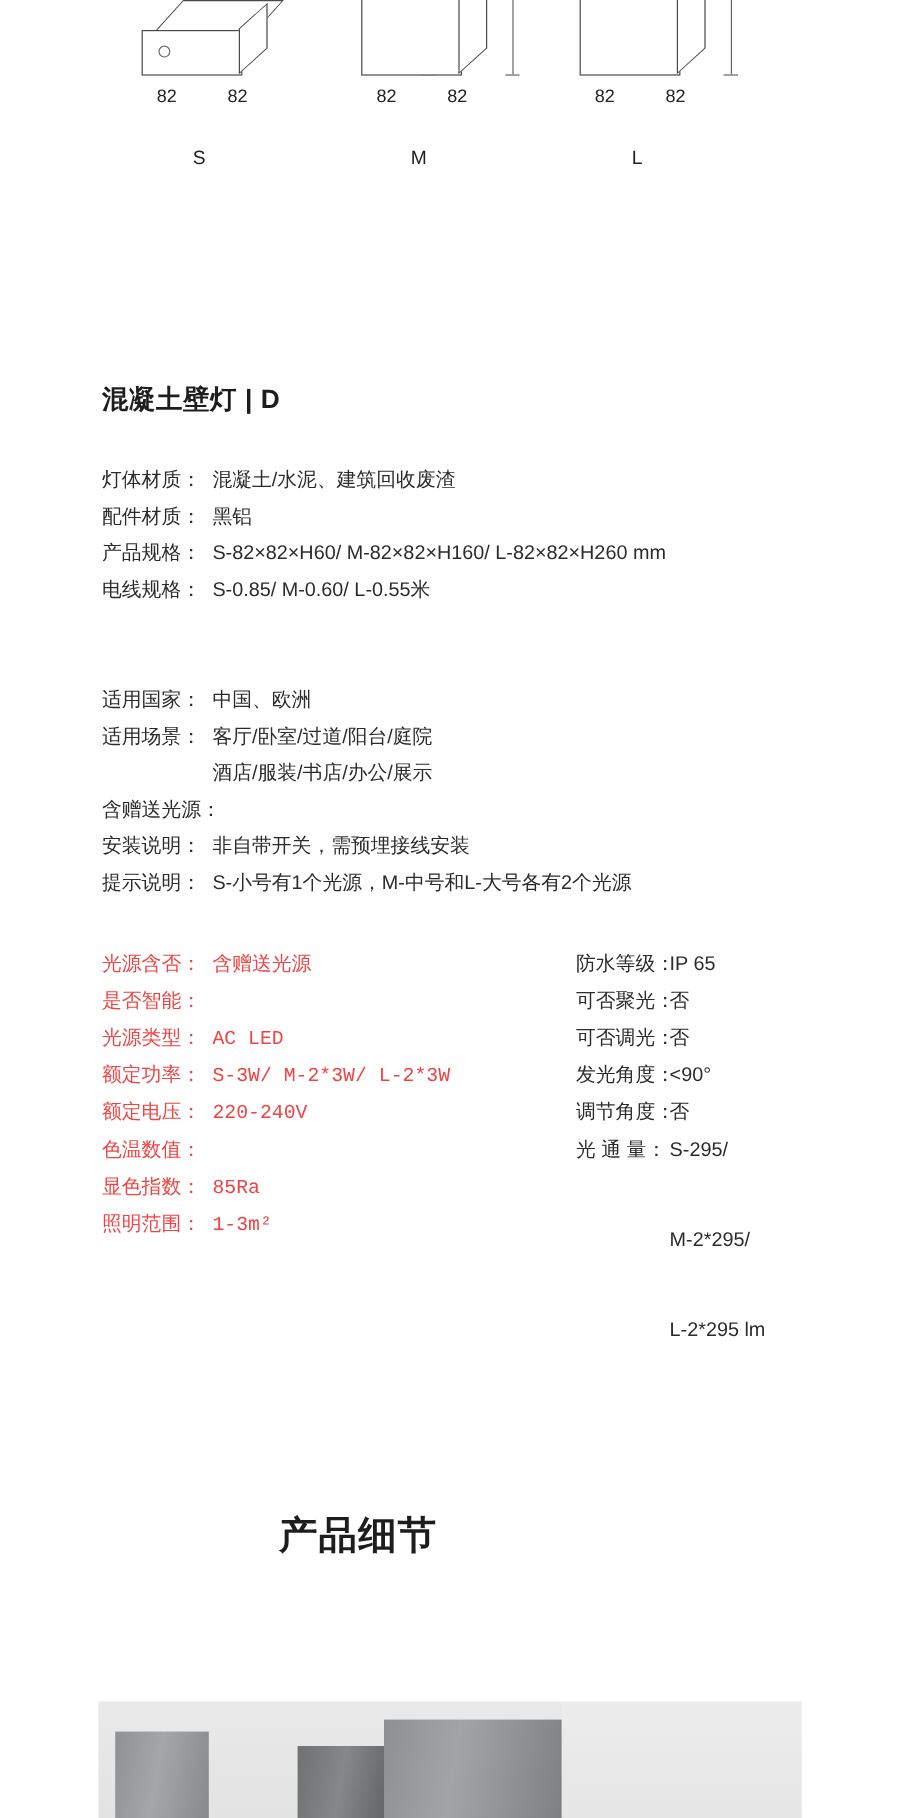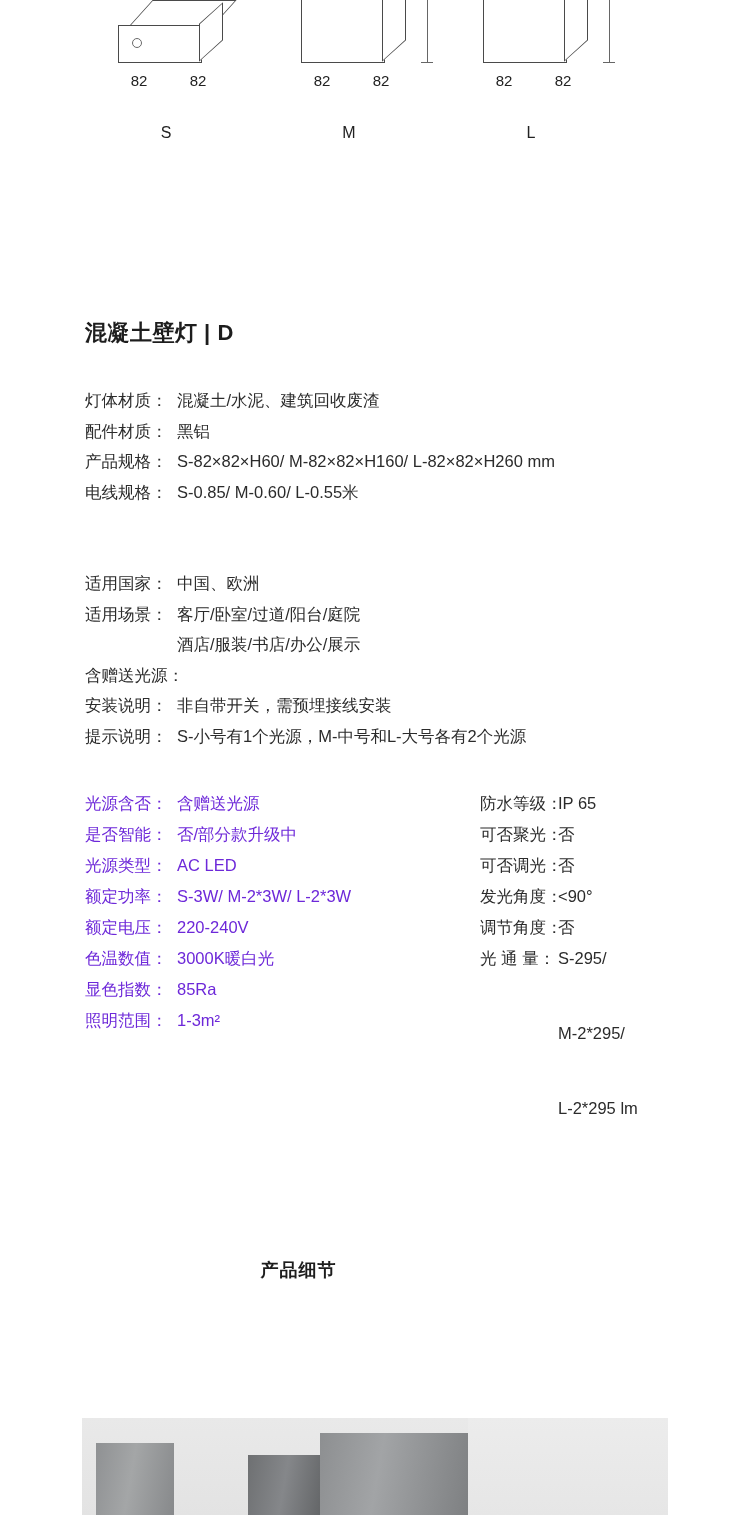--- a/index.html
+++ b/index.html
@@ -114,42 +114,43 @@
     top: 788px;
     left: 0;
     width: 750px;
   }
   .col-left {
     position: absolute;
     left: 85px;
     top: 0;
     font-size: 16.5px;
     line-height: 31px;
-    color: #6d28d9;
+    color: #ef4444;
+    font-family: Liberation Mono, monospace;
   }
   .col-right {
     position: absolute;
     left: 480px;
     top: 0;
     font-size: 16.5px;
     line-height: 31px;
     color: #2b2b2b;
   }
   .col-left .spec-key { width: 92px; flex: 0 0 92px; }
   .col-right .spec-key { width: 78px; flex: 0 0 78px; }
   .col-right .spec-cont { padding-left: 78px; margin-top: 44px; }
 
   
   .section-heading {
     position: absolute;
     top: 1258px;
     left: 0;
     width: 597px;
     text-align: center;
-    font-size: 18px;
+    font-size: 32px;
     font-weight: bold;
     color: #1d1d1d;
     letter-spacing: 1px;
   }
 
   
   .photo {
     position: absolute;
     left: 82px;
     top: 1418px;
@@ -276,37 +277,35 @@
 </div>
 
 <div class="two-col">
   <div class="col-left">
     <div class="spec-row">
       <div class="spec-key">光源含否：</div>
       <div class="spec-val">含赠送光源</div>
     </div>
     <div class="spec-row">
       <div class="spec-key">是否智能：</div>
-      <div class="spec-val">否/部分款升级中</div>
     </div>
     <div class="spec-row">
       <div class="spec-key">光源类型：</div>
       <div class="spec-val">AC LED</div>
     </div>
     <div class="spec-row">
       <div class="spec-key">额定功率：</div>
       <div class="spec-val">S-3W/ M-2*3W/ L-2*3W</div>
     </div>
     <div class="spec-row">
       <div class="spec-key">额定电压：</div>
       <div class="spec-val">220-240V</div>
     </div>
     <div class="spec-row">
       <div class="spec-key">色温数值：</div>
-      <div class="spec-val">3000K暖白光</div>
     </div>
     <div class="spec-row">
       <div class="spec-key">显色指数：</div>
       <div class="spec-val">85Ra</div>
     </div>
     <div class="spec-row">
       <div class="spec-key">照明范围：</div>
       <div class="spec-val">1-3m²</div>
     </div>
   </div>

